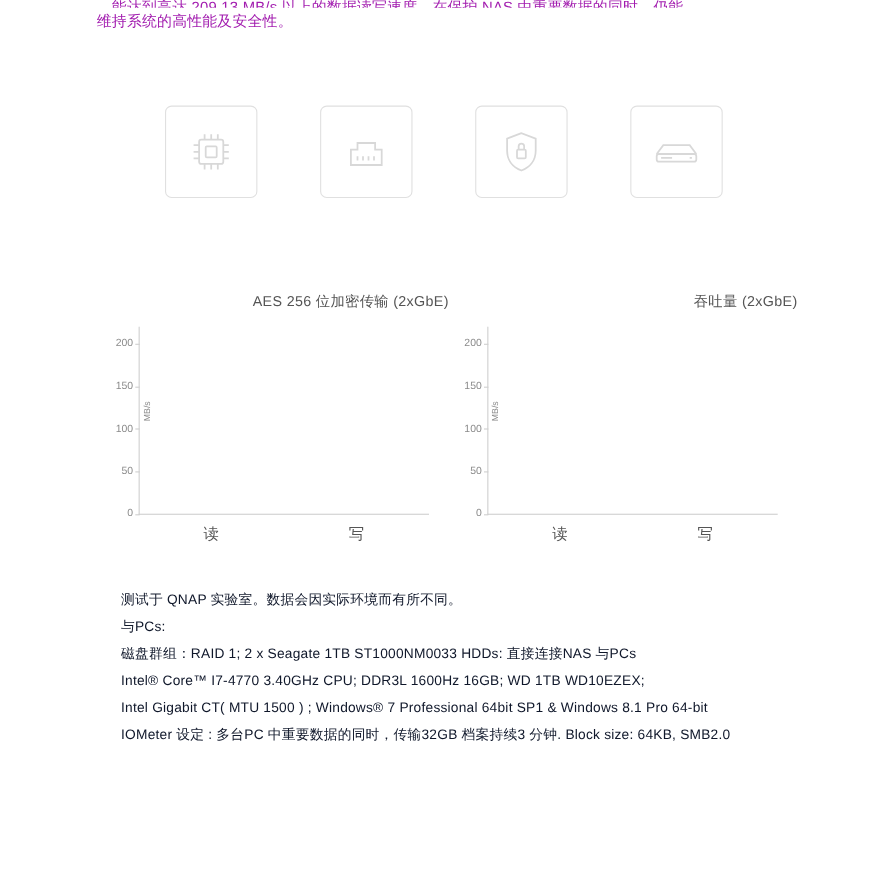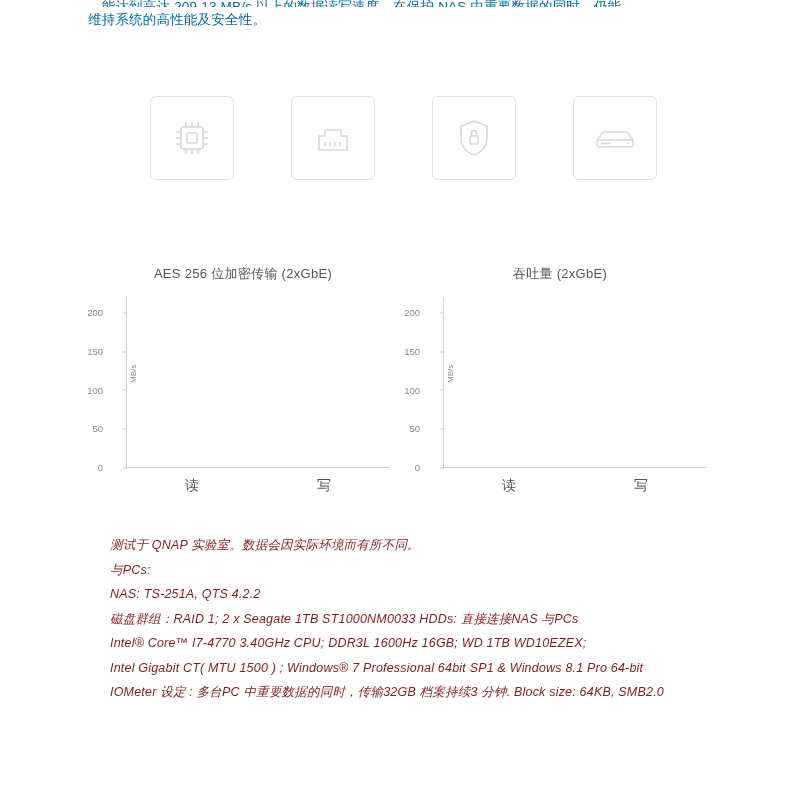--- a/index.html
+++ b/index.html
@@ -19,21 +19,21 @@
     height: 800px;
     background: #ffffff;
     box-sizing: border-box;
   }
   
   .intro {
     position: absolute;
     left: 88px;
     top: 0px;
     width: 640px;
-    color: #0369a1;
+    color: #a21caf;
     font-size: 13.5px;
     line-height: 26px;
     letter-spacing: 0.2px;
   }
   .intro .line {
     white-space: nowrap;
   }
   .intro .line.clipped {
     height: 13px;
     overflow: hidden;
@@ -72,21 +72,21 @@
   .chart {
     position: absolute;
     top: 0;
     width: 330px;
     height: 250px;
   }
   .chart.left { left: 78px; }
   .chart.right { left: 395px; }
 
   .chart-title {
-    text-align: center;
+    text-align: right;
     font-size: 13px;
     color: #555;
     letter-spacing: .3px;
     margin-bottom: 14px;
   }
   .plot {
     position: relative;
     height: 170px;
     margin-left: 48px;
     margin-right: 18px;
@@ -100,21 +100,21 @@
     font-size: 8px;
     color: #8a8a8a;
     transform: rotate(-90deg);
     transform-origin: left top;
     white-space: nowrap;
   }
   .ytick {
     position: absolute;
     right: 100%;
     transform: translateY(-50%);
-    padding-right: 24px;
+    padding-right: 6px;
     font-size: 9.5px;
     color: #8a8a8a;
     white-space: nowrap;
   }
   .ytick::after {
     content: "";
     position: absolute;
     right: 0;
     top: 50%;
     width: 4px;
@@ -162,25 +162,24 @@
     font-size: 14px;
     color: #555;
   }
 
   
   .notes {
     position: absolute;
     left: 110px;
     top: 533px;
     width: 620px;
-    color: #7f1d1d;
+    color: #0f172a;
     font-size: 12.5px;
     line-height: 24.5px;
     letter-spacing: .2px;
-    font-style: italic;
   }
   .notes .n { white-space: nowrap; }
 </style>
 </head>
 <body>
 
 <div class="page">
 
   <div class="intro">
     <div class="line clipped">，能达到高达 209.13 MB/s 以上的数据读写速度，在保护 NAS 中重要数据的同时，仍能</div>
@@ -281,20 +280,19 @@
         <span class="xlabel">读</span>
         <span class="xlabel">写</span>
       </div>
     </div>
 
   </div>
 
   <div class="notes">
     <div class="n">测试于 QNAP 实验室。数据会因实际环境而有所不同。</div>
     <div class="n">与PCs:</div>
-    <div class="n">NAS: TS-251A, QTS 4.2.2</div>
     <div class="n">磁盘群组：RAID 1; 2 x Seagate 1TB ST1000NM0033 HDDs: 直接连接NAS 与PCs</div>
     <div class="n">Intel® Core™ I7-4770 3.40GHz CPU; DDR3L 1600Hz 16GB; WD 1TB WD10EZEX;</div>
     <div class="n">Intel Gigabit CT( MTU 1500 ) ; Windows® 7 Professional 64bit SP1 &amp; Windows 8.1 Pro 64-bit</div>
     <div class="n">IOMeter 设定 : 多台PC 中重要数据的同时，传输32GB 档案持续3 分钟. Block size: 64KB, SMB2.0</div>
   </div>
 
 </div>
 
 </body></html>

